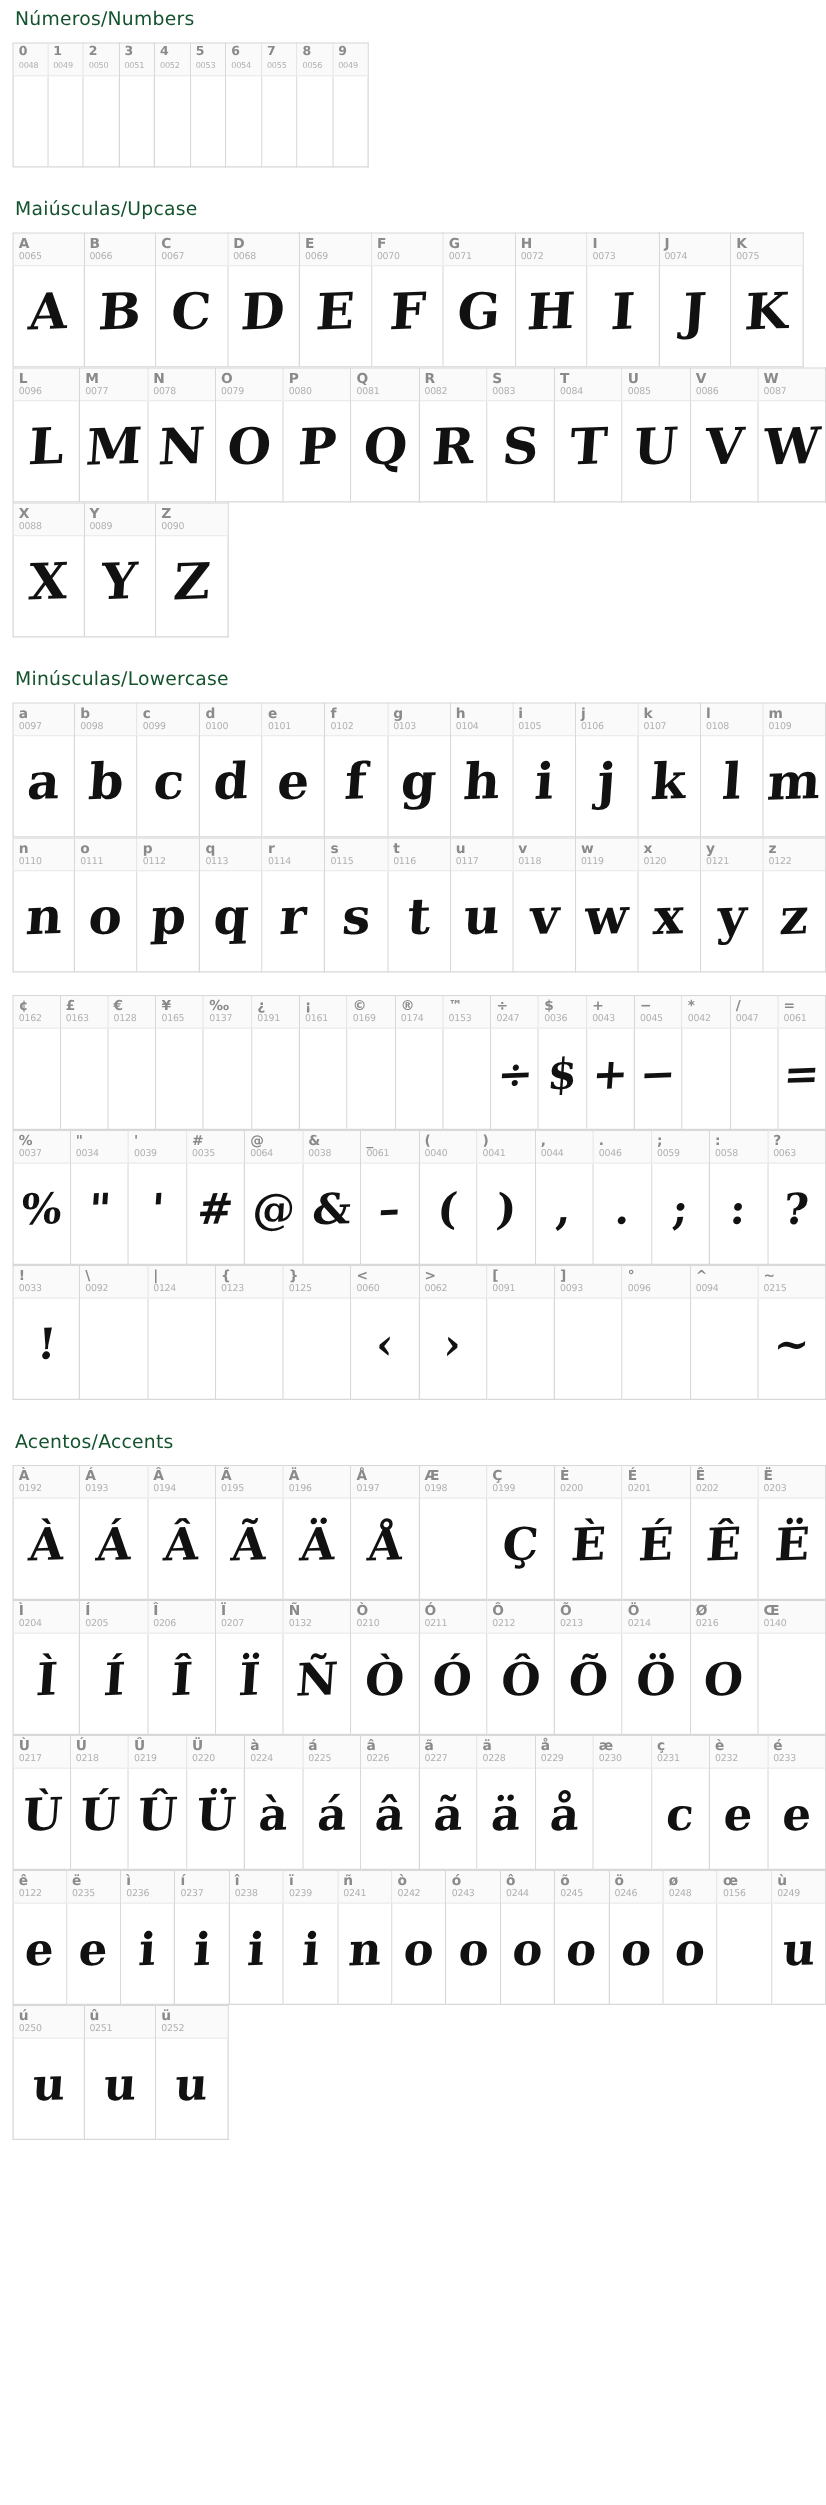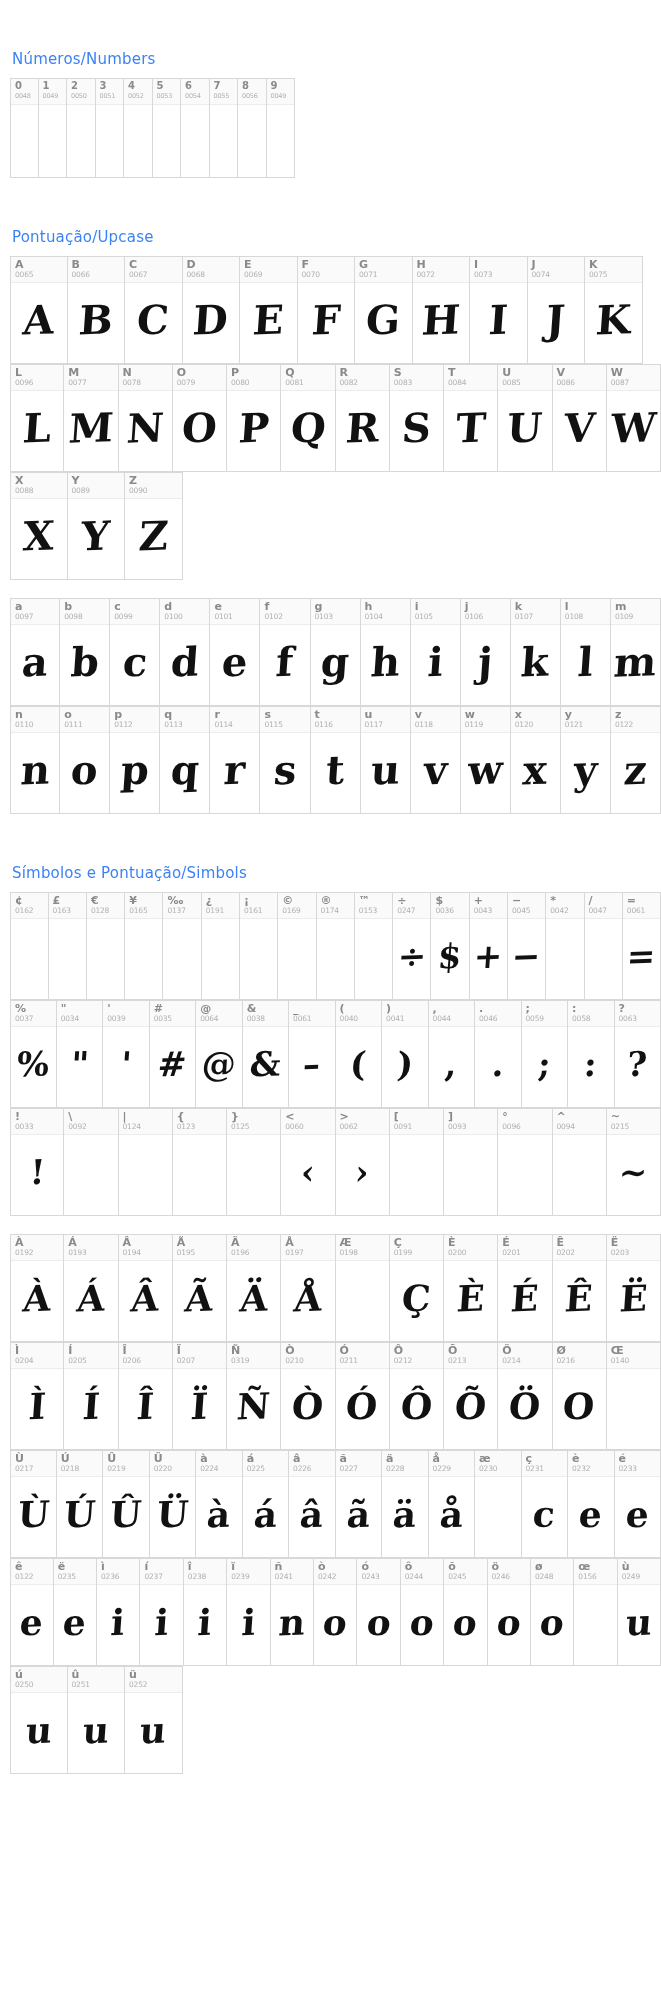--- a/index.html
+++ b/index.html
@@ -15,25 +15,24 @@
   .page {
     width: 661px;
     box-sizing: border-box;
     padding: 0 0 20px 0;
   }
   .section {
     margin: 0 0 18px 0;
   }
   .section-title {
     font-size: 15px;
-    color: #3b82f6;
+    color: #14532d;
     font-family: "DejaVu Sans", sans-serif;
     padding: 6px 0 10px 12px;
     letter-spacing: 0.2px;
-    margin-top: 44px;
   }
   .row {
     display: flex;
     flex-wrap: nowrap;
     margin-left: 10px;
   }
   .cell {
     width: 57.5px;
     height: 108px;
     box-sizing: border-box;
@@ -198,21 +197,21 @@
               <span class="ch">9</span>
               <span class="code">0049</span>
             </div>
             <div class="glyph">
               <span></span>
             </div>
           </div>
         </div>
       </div>
       <div class="section upcase">
-        <div class="section-title">Pontuação/Upcase</div>
+        <div class="section-title">Maiúsculas/Upcase</div>
         <div class="row">
           <div class="cell">
             <div class="hdr">
               <span class="ch">A</span>
               <span class="code">0065</span>
             </div>
             <div class="glyph">
               <span>A</span>
             </div>
           </div>
@@ -441,20 +440,21 @@
               <span class="ch">Z</span>
               <span class="code">0090</span>
             </div>
             <div class="glyph">
               <span>Z</span>
             </div>
           </div>
         </div>
       </div>
       <div class="section lowercase">
+        <div class="section-title">Minúsculas/Lowercase</div>
         <div class="row">
           <div class="cell">
             <div class="hdr">
               <span class="ch">a</span>
               <span class="code">0097</span>
             </div>
             <div class="glyph">
               <span>a</span>
             </div>
           </div>
@@ -681,21 +681,20 @@
               <span class="ch">z</span>
               <span class="code">0122</span>
             </div>
             <div class="glyph">
               <span>z</span>
             </div>
           </div>
         </div>
       </div>
       <div class="section symbols">
-        <div class="section-title">Símbolos e Pontuação/Simbols</div>
         <div class="row">
           <div class="cell">
             <div class="hdr">
               <span class="ch">¢</span>
               <span class="code">0162</span>
             </div>
             <div class="glyph">
               <span></span>
             </div>
           </div>
@@ -1077,20 +1076,21 @@
               <span class="ch">~</span>
               <span class="code">0215</span>
             </div>
             <div class="glyph">
               <span>~</span>
             </div>
           </div>
         </div>
       </div>
       <div class="section accents">
+        <div class="section-title">Acentos/Accents</div>
         <div class="row">
           <div class="cell">
             <div class="hdr">
               <span class="ch">À</span>
               <span class="code">0192</span>
             </div>
             <div class="glyph">
               <span>À</span>
             </div>
           </div>
@@ -1227,21 +1227,21 @@
               <span class="ch">Ï</span>
               <span class="code">0207</span>
             </div>
             <div class="glyph">
               <span>Ï</span>
             </div>
           </div>
           <div class="cell">
             <div class="hdr">
               <span class="ch">Ñ</span>
-              <span class="code">0319</span>
+              <span class="code">0132</span>
             </div>
             <div class="glyph">
               <span>Ñ</span>
             </div>
           </div>
           <div class="cell">
             <div class="hdr">
               <span class="ch">Ò</span>
               <span class="code">0210</span>
             </div>

